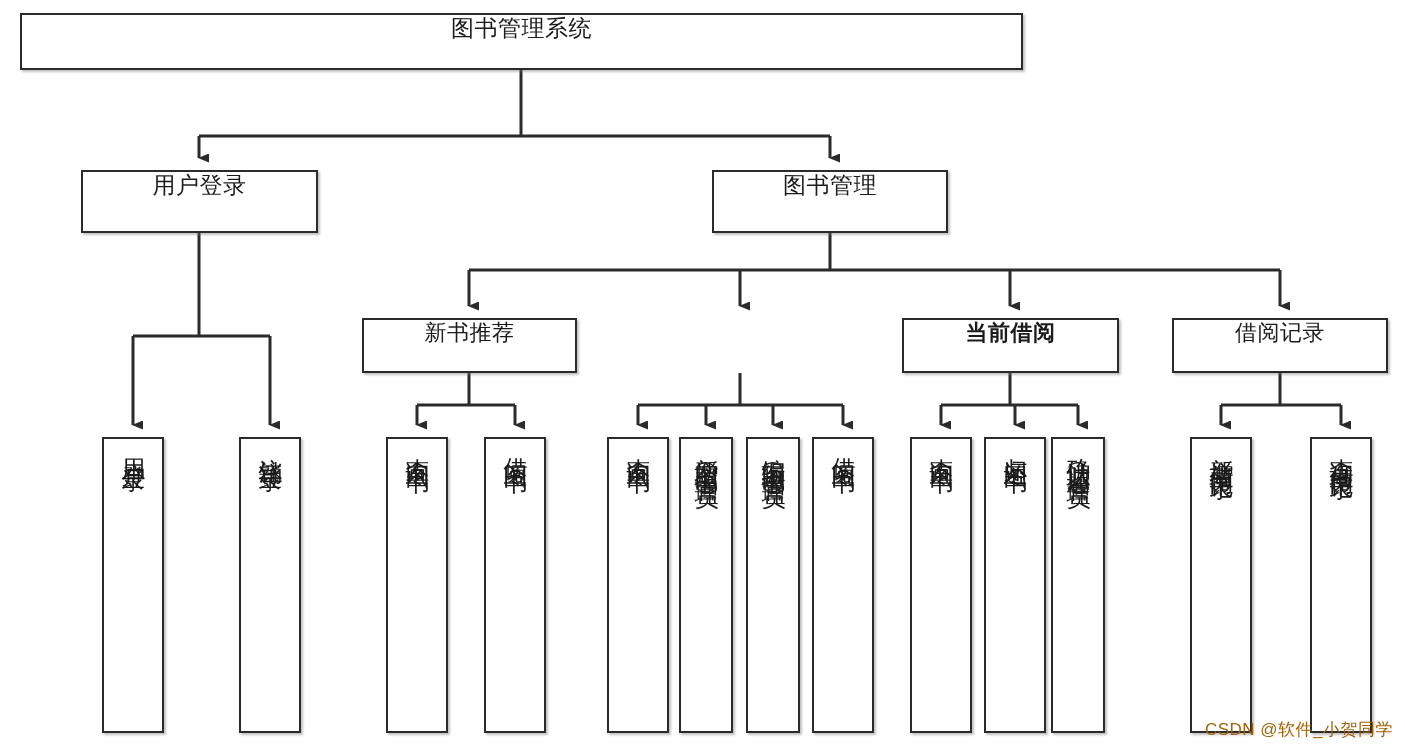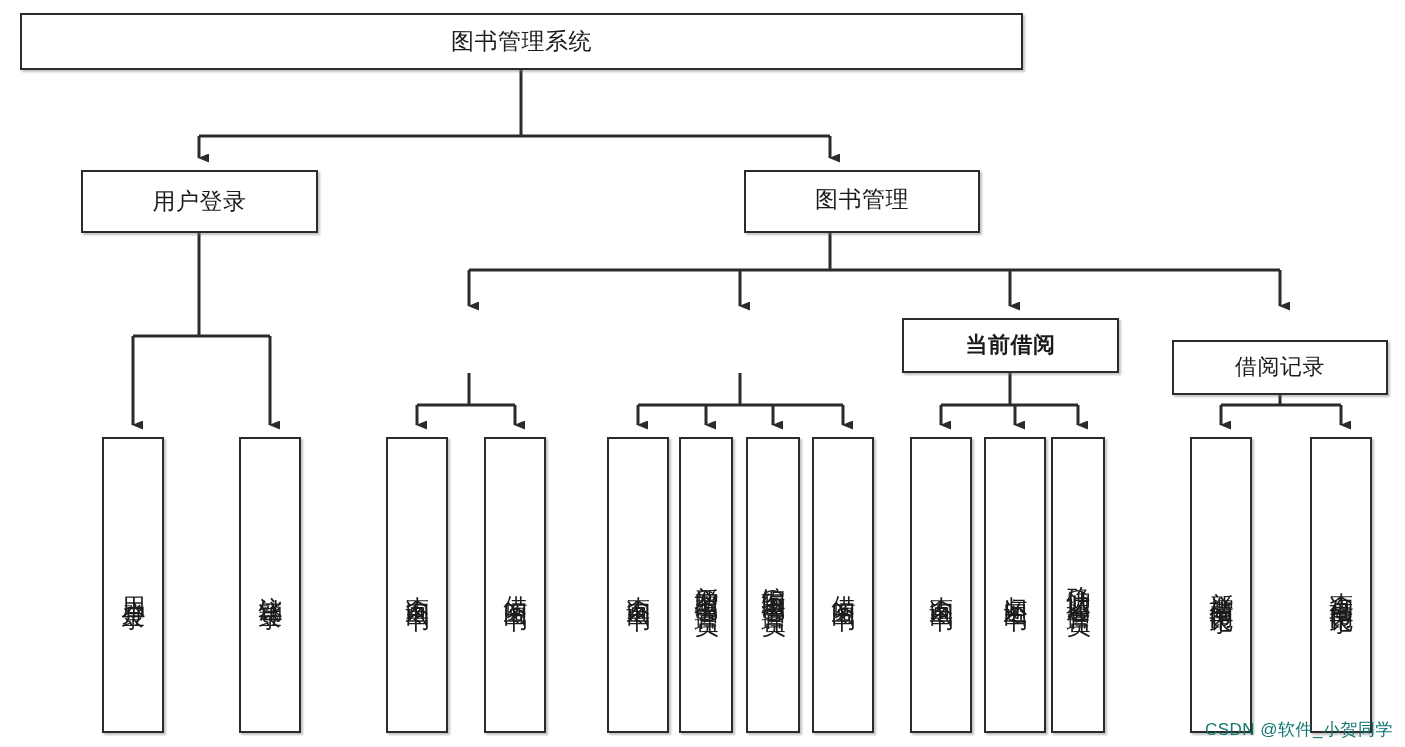--- a/index.html
+++ b/index.html
@@ -26,21 +26,21 @@
     width: 1405px;
     height: 747px;
   }
   .node-box {
     position: absolute;
     box-sizing: border-box;
     background: #ffffff;
     border: 2.5px solid #2b2b2b;
     box-shadow: 2px 2px 2px rgba(120,120,120,0.45);
     display: flex;
-    align-items: center;
+    align-items: flex-start;
     justify-content: center;
     color: #1b1b1b;
   }
   .node-label {
     font-size: 22px;
     line-height: 1.2;
     letter-spacing: 0.5px;
     white-space: nowrap;
     color: #1b1b1b;
   }
@@ -52,21 +52,21 @@
     white-space: nowrap;
   }
   .node-box.root .node-label { font-size: 23px; }
   .node-box.level2 .node-label { font-size: 23px; }
   .node-box.level3 .node-label { font-size: 22px; }
   .watermark {
     position: absolute;
     right: 12px;
     bottom: 6px;
     font-size: 17px;
-    color: #0f766e;
+    color: #a16207;
     letter-spacing: 0.5px;
     white-space: nowrap;
     user-select: none;
   }
 </style>
 </head>
 <body>
 
 <div id="diagram-root">
 
@@ -120,28 +120,31 @@
     </g>
   </svg>
 
   <div class="node-box root" style="left:20px; top:13px; width:1003px; height:57px;">
     <span class="node-label">图书管理系统</span>
   </div>
 
   <div class="node-box level2" style="left:81px; top:170px; width:237px; height:63px;">
     <span class="node-label">用户登录</span>
   </div>
-  <div class="node-box level2" style="left:744px; top:170px; width:236px; height:63px;font-family:Liberation Mono, monospace;">
+  <div class="node-box level2" style="left:712px; top:170px; width:236px; height:63px;">
     <span class="node-label">图书管理</span>
   </div>
 
+  <div class="node-box level3" style="left:362px; top:318px; width:215px; height:55px;">
+    <span class="node-label">新书推荐</span>
+  </div>
   <div class="node-box level3" style="left:902px; top:318px; width:217px; height:55px;font-weight:bold;">
     <span class="node-label">当前借阅</span>
   </div>
-  <div class="node-box level3" style="left:1172px; top:318px; width:216px; height:55px;margin-top:22px;">
+  <div class="node-box level3" style="left:1172px; top:318px; width:216px; height:55px;">
     <span class="node-label">借阅记录</span>
   </div>
 
   <div class="node-box vertical" style="left:102px; top:437px; width:62px; height:296px;">
     <span class="node-label">用户登录</span>
   </div>
   <div class="node-box vertical" style="left:239px; top:437px; width:62px; height:296px;">
     <span class="node-label">注销登录</span>
   </div>
   <div class="node-box vertical" style="left:386px; top:437px; width:62px; height:296px;">

